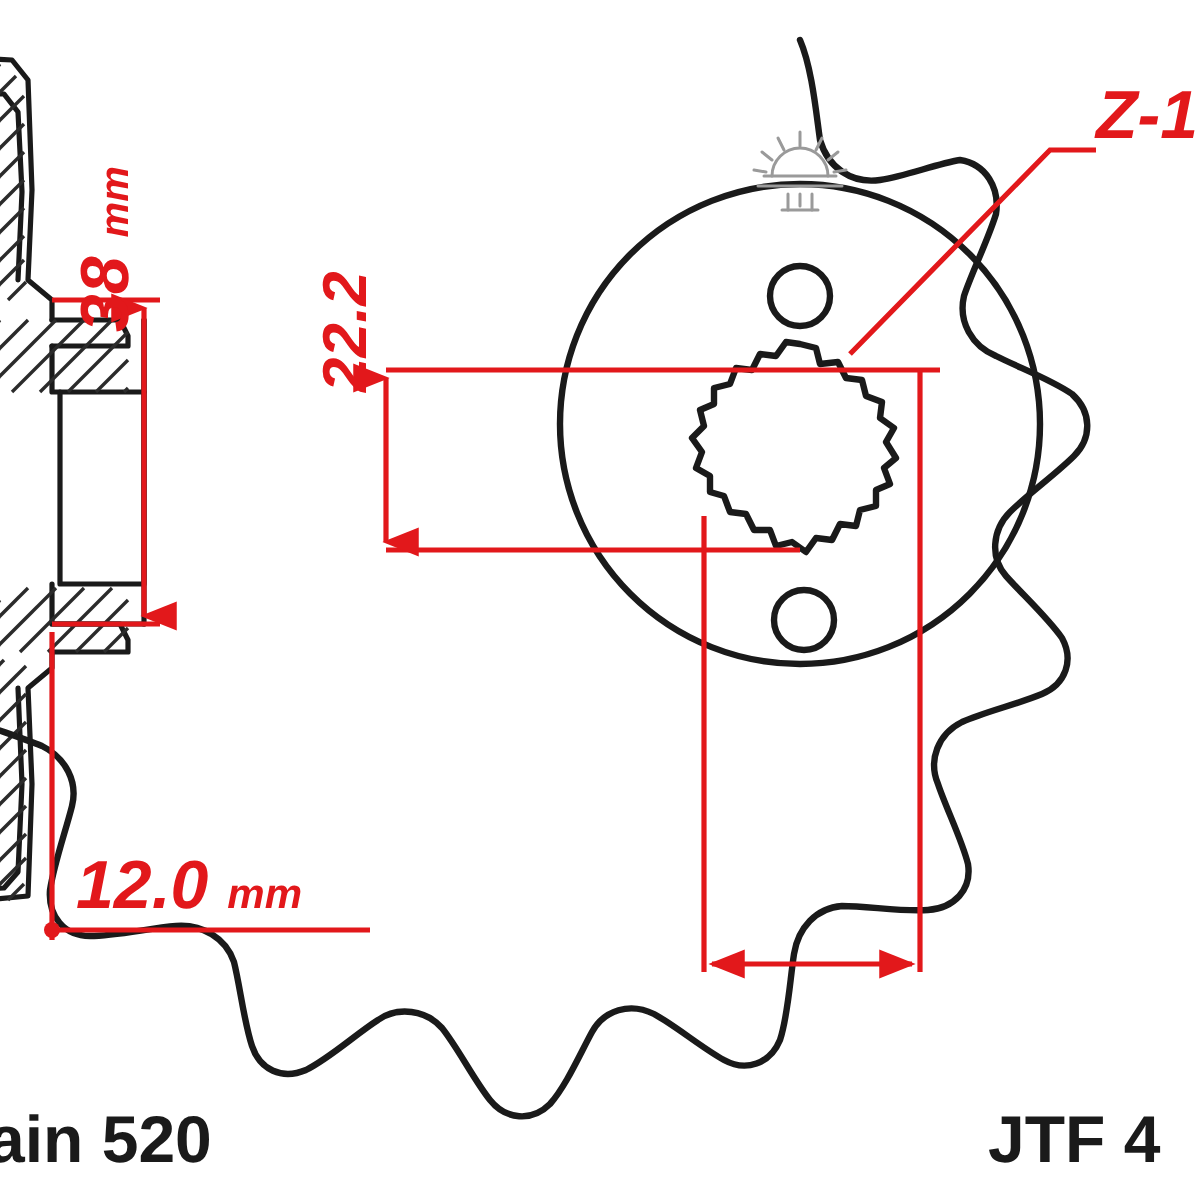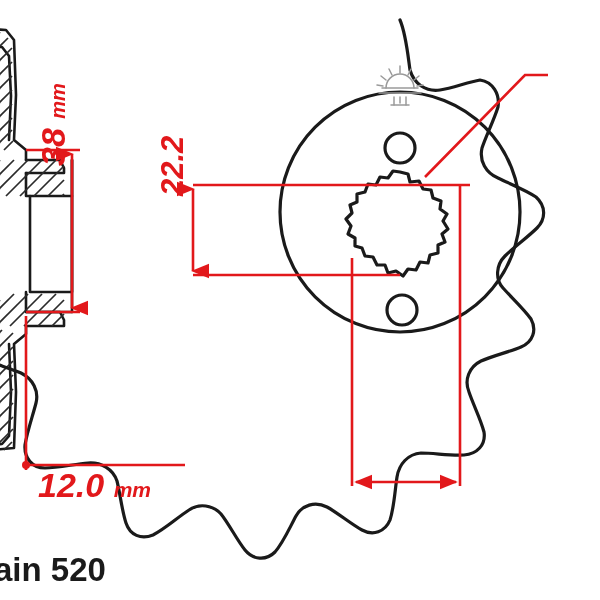--- a/index.html
+++ b/index.html
@@ -90,21 +90,20 @@
     left: 157px;
     top: 196px;
     font-size: 31px;
     transform: rotate(-90deg);
     transform-origin: left top;
   }
   #dim-12 {
     left: 38px;
     top: 426px;
     font-size: 34px;
-    margin-top: 42px;
   }
   #dim-12 .unit {
     font-size: 21px;
   }
   #dim-25 {
     left: 383px;
     top: 432px;
     font-size: 36px;
   }
   #label-z {
@@ -329,17 +328,19 @@
     </g>
   </svg>
 
   <div class="dim-text" id="dim-38"><span>38</span> <span class="unit">mm</span></div>
 
   <div class="dim-text" id="dim-22"><span>22.2</span></div>
 
   <div class="dim-text" id="dim-12"><span>12.0</span> <span class="unit">mm</span></div>
 
 
+  <div class="dim-text" id="label-z">Z-1</div>
 
   <div class="bottom-text" id="chain-label">ain 520</div>
 
+  <div class="bottom-text" id="part-number-label">JTF 4</div>
 
 </div>
 
 </body></html>

